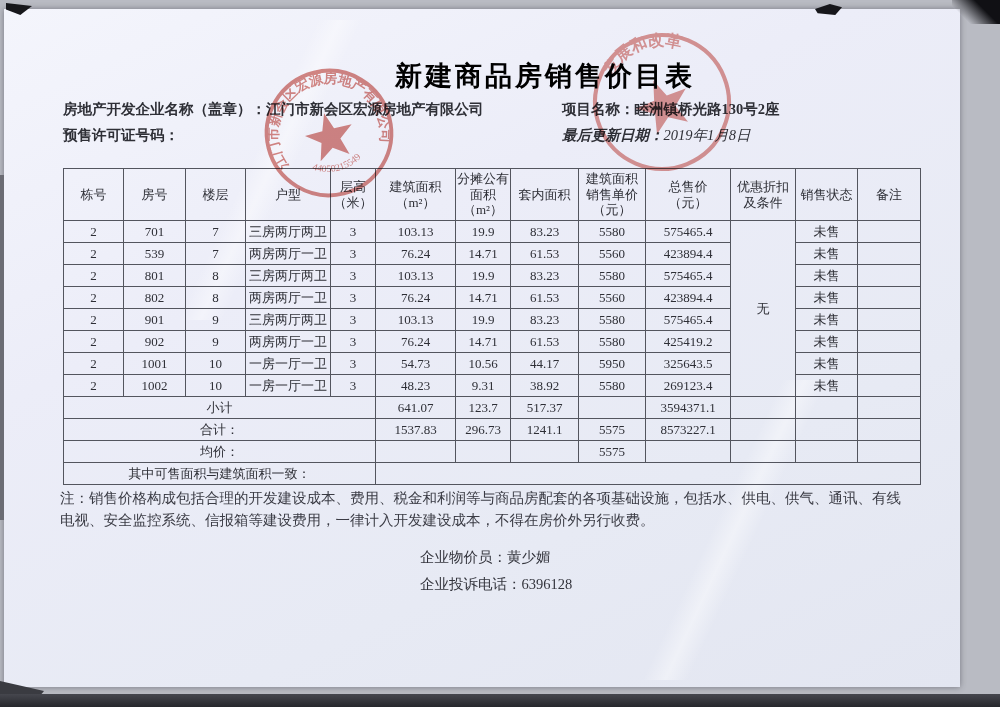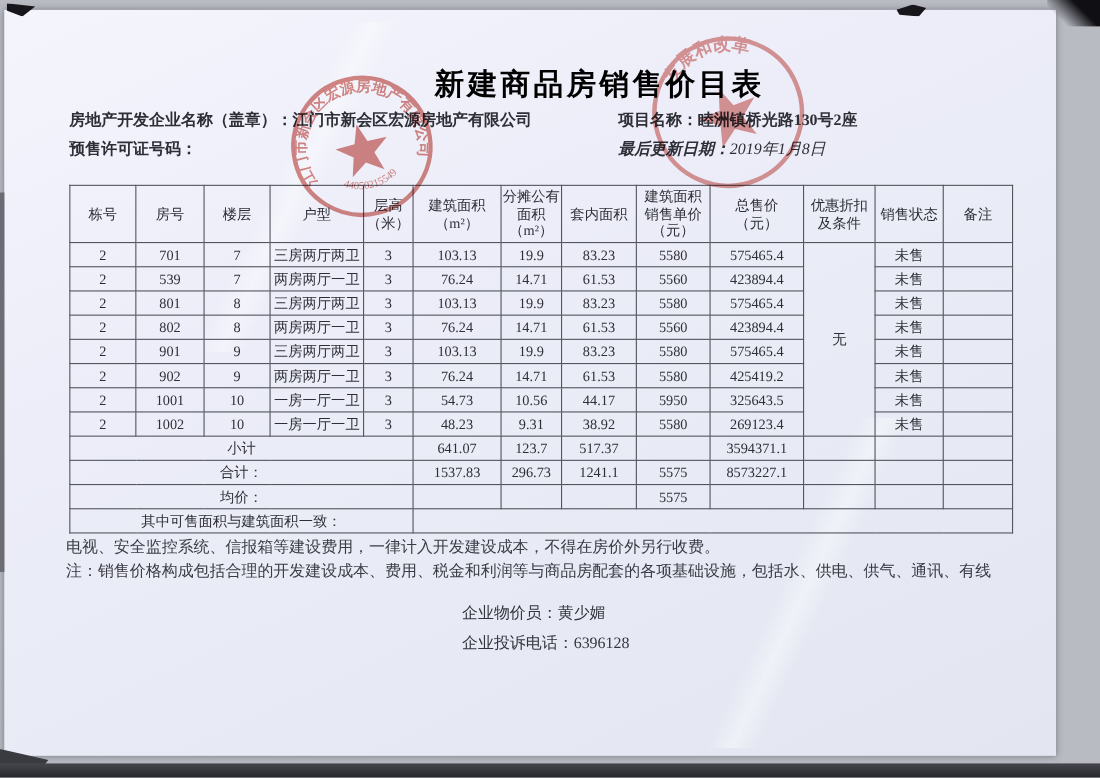--- a/index.html
+++ b/index.html
@@ -285,22 +285,22 @@
         <td></td>
       </tr>
       <tr class="sumrow">
         <td colspan="5" class="sum-label">其中可售面积与建筑面积一致：</td>
         <td colspan="8" class="wide-blank"></td>
       </tr>
     </tbody>
   </table>
 
   <div class="note">
+    <div>注：销售价格构成包括合理的开发建设成本、费用、税金和利润等与商品房配套的各项基础设施，包括水、供电、供气、通讯、有线</div>
     <div>电视、安全监控系统、信报箱等建设费用，一律计入开发建设成本，不得在房价外另行收费。</div>
-    <div>注：销售价格构成包括合理的开发建设成本、费用、税金和利润等与商品房配套的各项基础设施，包括水、供电、供气、通讯、有线</div>
   </div>
 
   <div class="foot" style="left:420px;top:548px;">
     <span>企业物价员：</span><span>黄少媚</span>
   </div>
   <div class="foot" style="left:420px;top:575px;">
     <span>企业投诉电话：</span><span>6396128</span>
   </div>
 
   <div class="stamp stamp-left">

